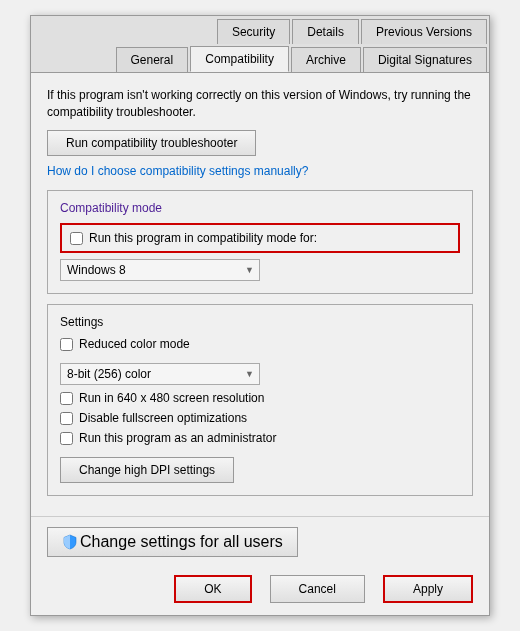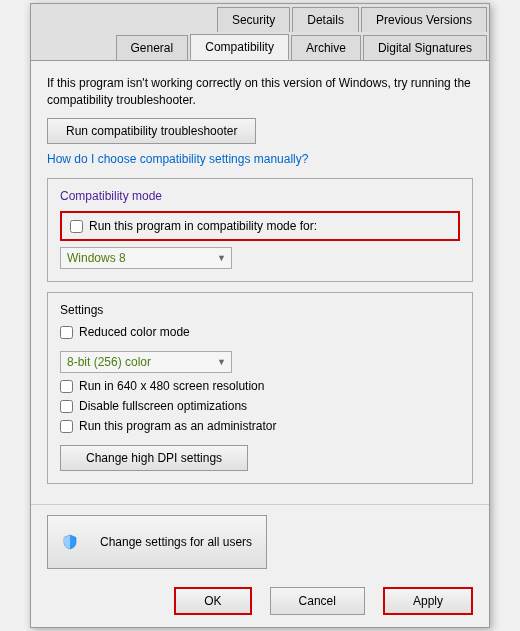--- a/index.html
+++ b/index.html
@@ -121,53 +121,53 @@
       content: '▼';
       font-size: 9px;
       position: absolute;
       right: 6px;
       top: 50%;
       transform: translateY(-50%);
       color: #666;
       pointer-events: none;
     }
     .dropdown-wrapper select {
-      width: 172px;
+      width: 200px;
       padding: 3px 22px 3px 6px;
       font-size: 12px;
       background: #f5f5f5;
       border: 1px solid #aaa;
-      color: #4d7c0f;
+      color: #000000;
       cursor: pointer;
       appearance: none;
       -webkit-appearance: none;
     }
     .settings-section-label {
       font-size: 12px;
       font-weight: normal;
       margin-bottom: 8px;
     }
     .change-high-dpi-btn {
       margin-top: 6px;
-      padding: 5px 25px;
+      padding: 5px 18px;
       font-size: 12px;
     }
     .bottom-bar {
       padding: 10px 16px;
       display: flex;
       justify-content: space-between;
       align-items: center;
       border-top: 1px solid #ccc;
     }
     .change-settings-btn {
       display: flex;
       align-items: center;
-      gap: 22px;
-      font-size: 12px;
-      padding: 18px 14px;
+      gap: 2px;
+      font-size: 16px;
+      padding: 5px 14px;
     }
     .shield-icon {
       width: 16px;
       height: 16px;
     }
     .dialog-buttons {
       display: flex;
       gap: 18px;
       justify-content: flex-end;
       padding: 8px 16px 12px 16px;

